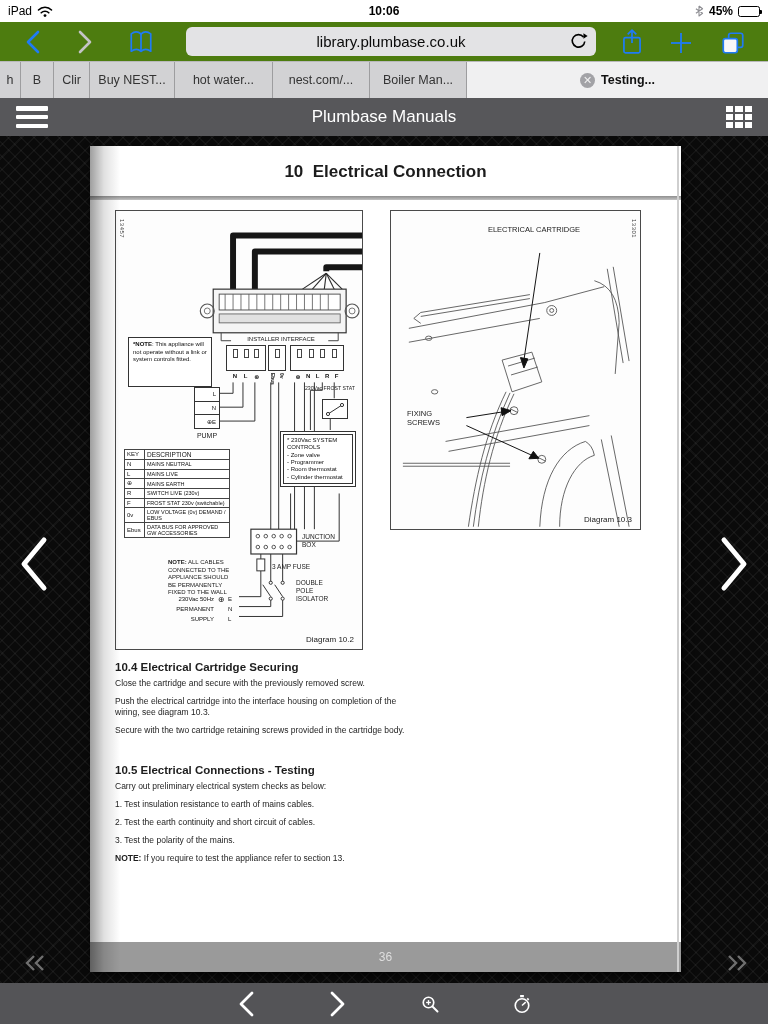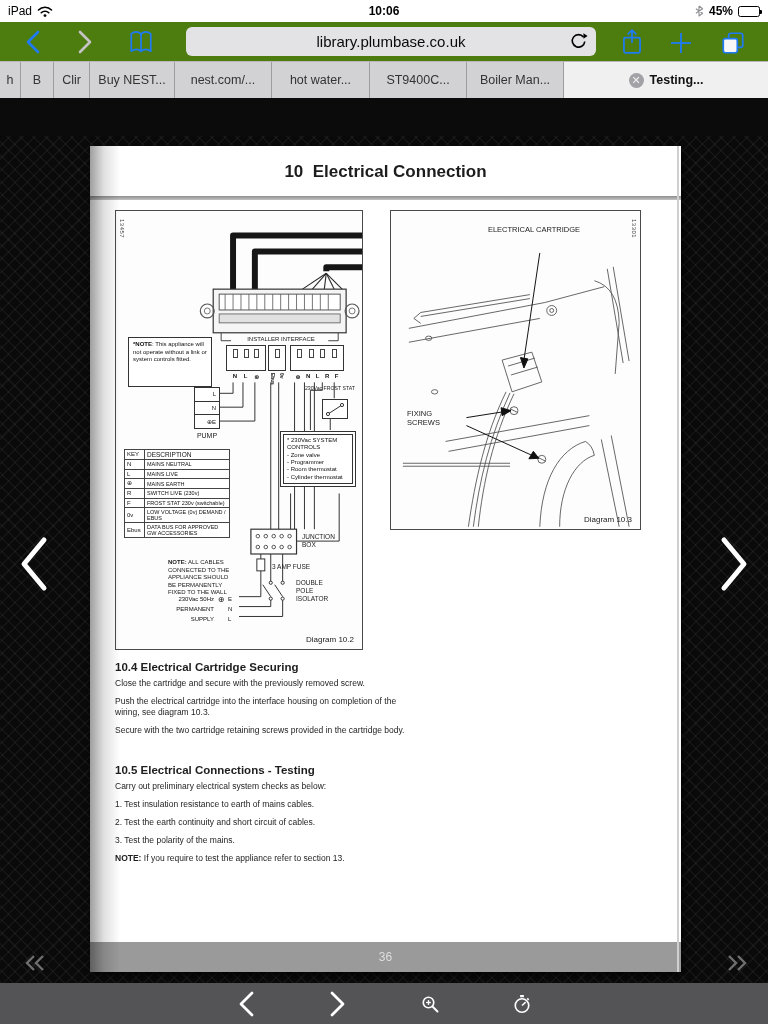--- a/index.html
+++ b/index.html
@@ -185,38 +185,54 @@
       </div>
     <div class="tab" style="width:33px">
         <span>B</span>
       </div>
     <div class="tab" style="width:36px">
         <span>Clir</span>
       </div>
     <div class="tab" style="width:85px">
         <span>Buy NEST...</span>
       </div>
+    <div class="tab" style="width:98px">
+        <span>hot water...</span>
+      </div>
     <div class="tab" style="width:97px">
         <span>nest.com/...</span>
-      </div>
-    <div class="tab" style="width:98px">
-        <span>hot water...</span>
-      </div>
-    <div class="tab" style="width:97px">
-        <span>ST9400C...</span>
       </div>
     <div class="tab" style="width:97px">
         <span>Boiler Man...</span>
       </div>
     <div class="tab active" style="flex:1;font-weight:bold;">
       <span class="tabclose">✕</span>
       <span>Testing...</span>
     </div>
   </div>
 
+  <div class="appheader">
+    <div class="hamburger">
+        <i></i>
+        <i></i>
+        <i></i>
+      </div>
+    <div class="apptitle">Plumbase Manuals</div>
+    <div class="gridicon">
+        <i></i>
+        <i></i>
+        <i></i>
+        <i></i>
+        <i></i>
+        <i></i>
+        <i></i>
+        <i></i>
+        <i></i>
+      </div>
+  </div>
 
   <div class="content">
 
     <div class="pagewrap">
       <div class="doctitle">10  Electrical Connection</div>
       <div class="titlerule"></div>
 
       <div class="diag" style="left:25px;top:64px;width:248px;height:440px;">
         <span class="figid" style="left:3px;top:8px;">13457</span>
 

